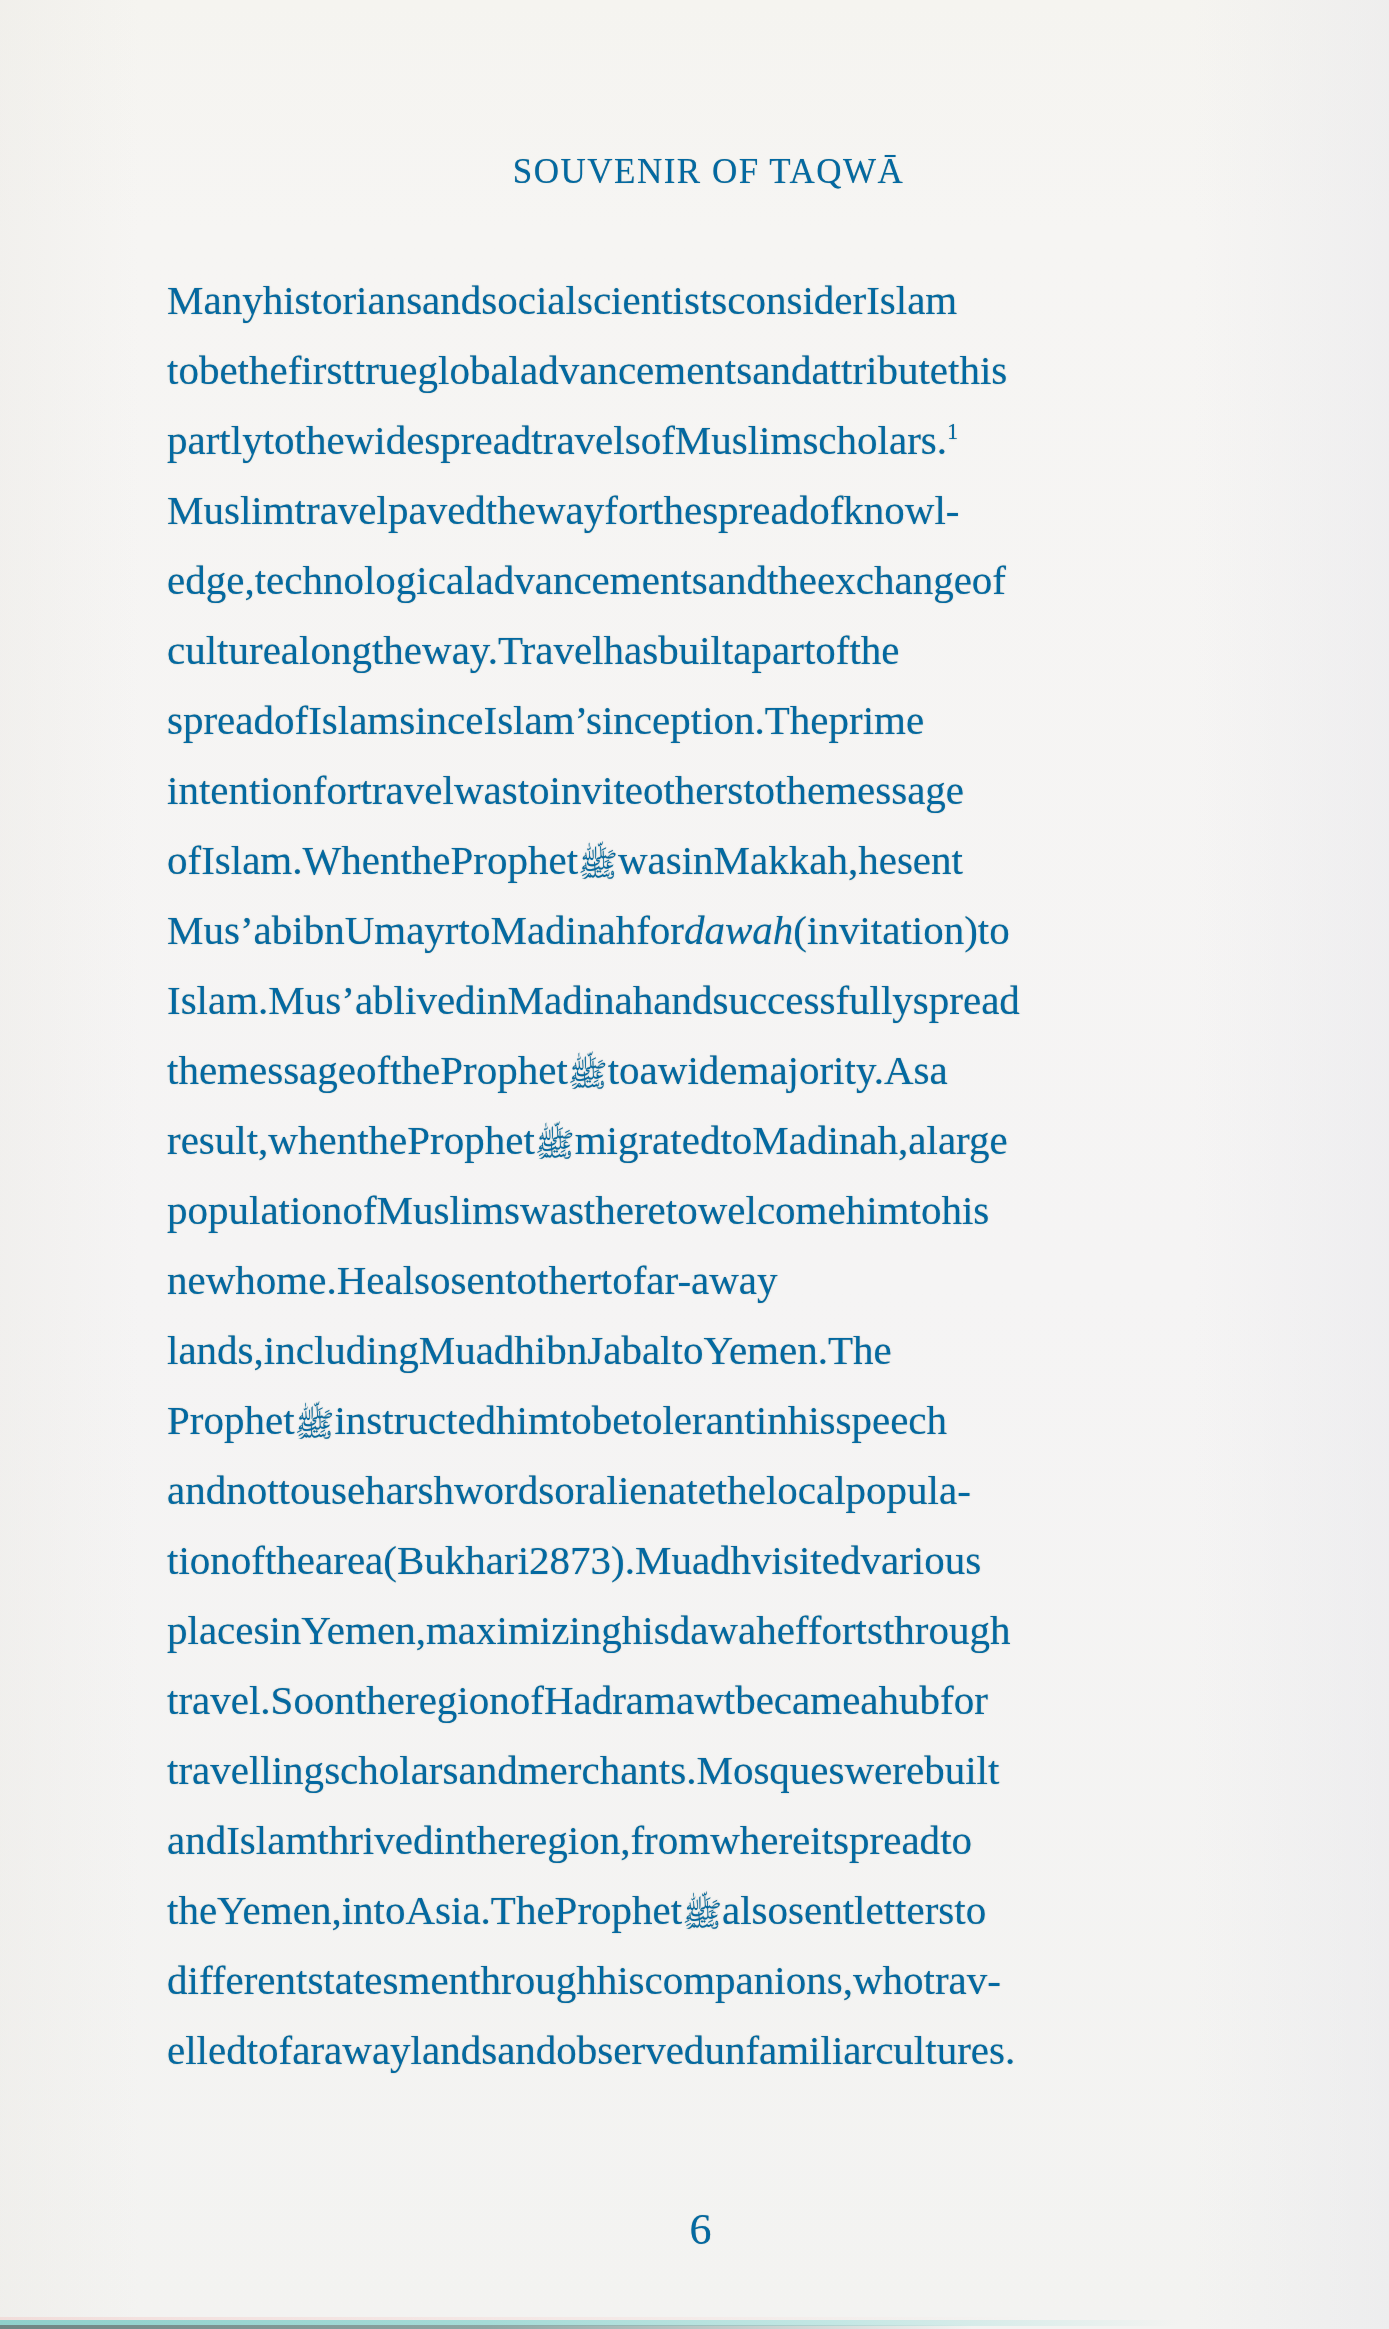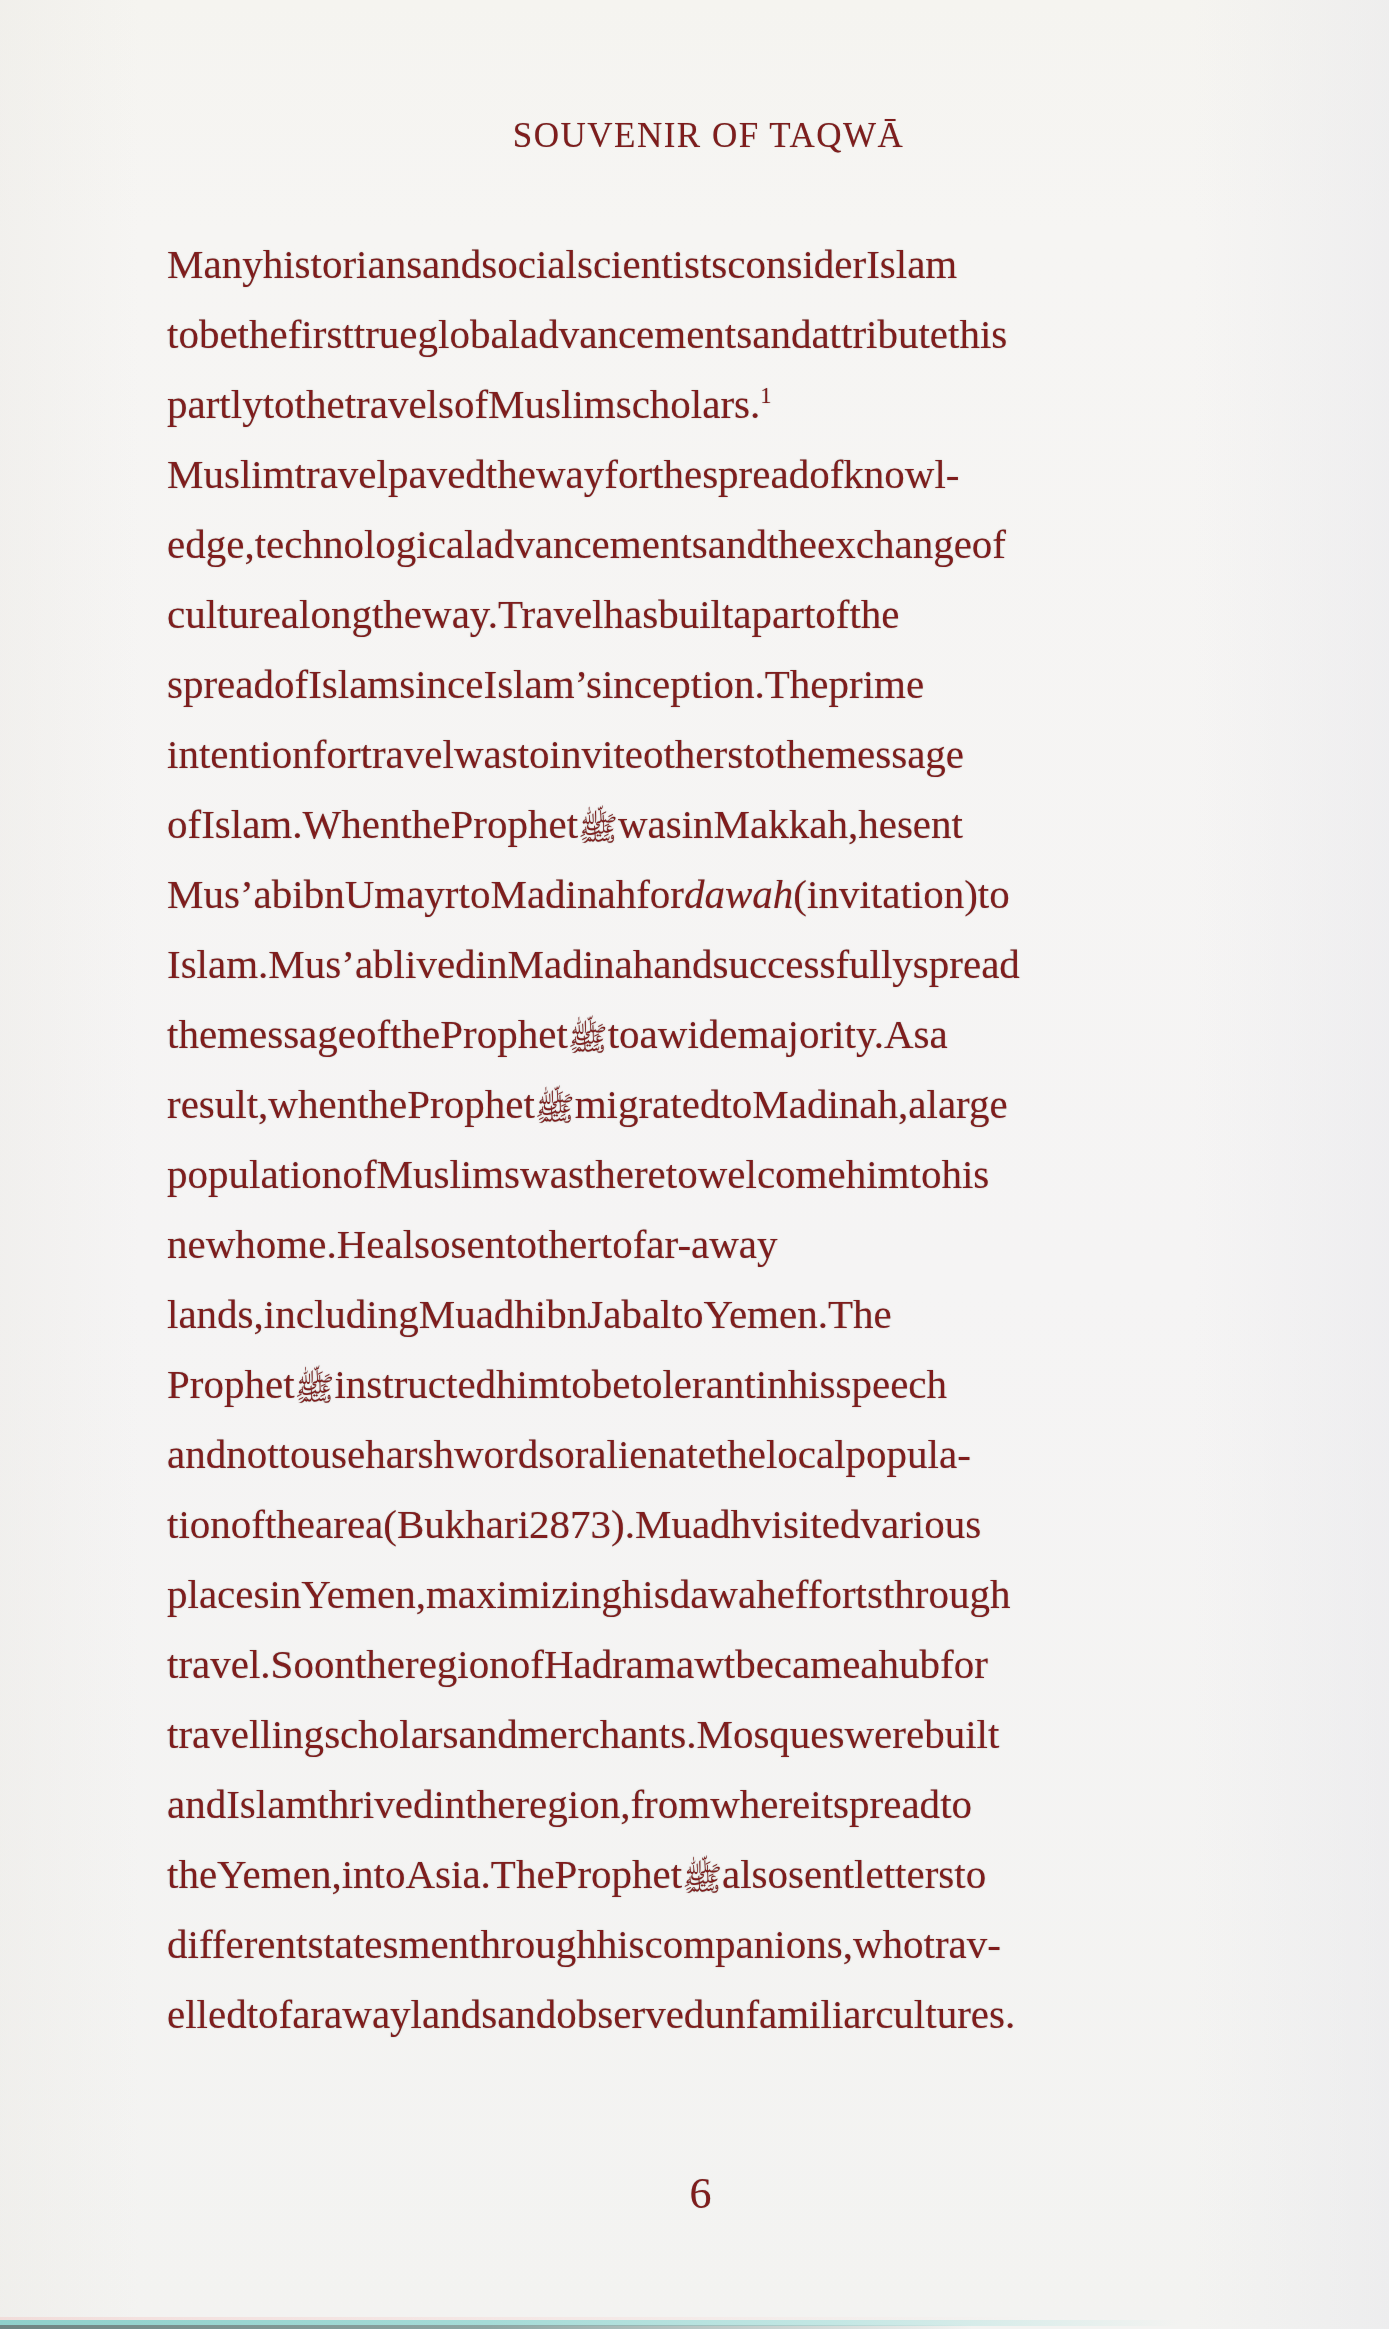--- a/index.html
+++ b/index.html
@@ -7,21 +7,21 @@
     width:1389px;height:2329px;
     position:relative;
     overflow:hidden;
     background:linear-gradient(180deg,#f5f4f0 0%,#f6f5f3 10%,#f5f4f4 55%,#f3f3f1 100%);
     font-family:"Liberation Serif",serif;
   }
   .paper-shade{
     position:absolute;inset:0;pointer-events:none;
     background:linear-gradient(90deg,rgba(233,231,226,.35) 0%,rgba(255,255,255,0) 10%,rgba(255,255,255,0) 86%,rgba(230,230,234,.45) 100%);
   }
-  .ink{color:#7f1d1d;}
+  .ink{color:#0369a1;margin-top:36px;}
   .running-head{
     position:absolute;top:118px;left:0;width:1389px;
     padding-left:28px;box-sizing:border-box;
     text-align:center;
     font-size:35px;line-height:35px;
     letter-spacing:1.5px;
     text-shadow:0 0 1px rgba(46,76,60,.45);
   }
   .body-paragraph{
     position:absolute;top:229px;left:167px;width:1092px;
@@ -88,20 +88,21 @@
       <span class="w">global</span>
       <span class="w">advancements</span>
       <span class="w">and</span>
       <span class="w">attribute</span>
       <span class="w">this</span>
     </div>
     <div class="line">
       <span class="w">partly</span>
       <span class="w">to</span>
       <span class="w">the</span>
+      <span class="w">widespread</span>
       <span class="w">travels</span>
       <span class="w">of</span>
       <span class="w">Muslim</span>
       <span class="w">scholars.<sup>1</sup></span>
     </div>
     <div class="line">
       <span class="w">Muslim</span>
       <span class="w">travel</span>
       <span class="w">paved</span>
       <span class="w">the</span>

